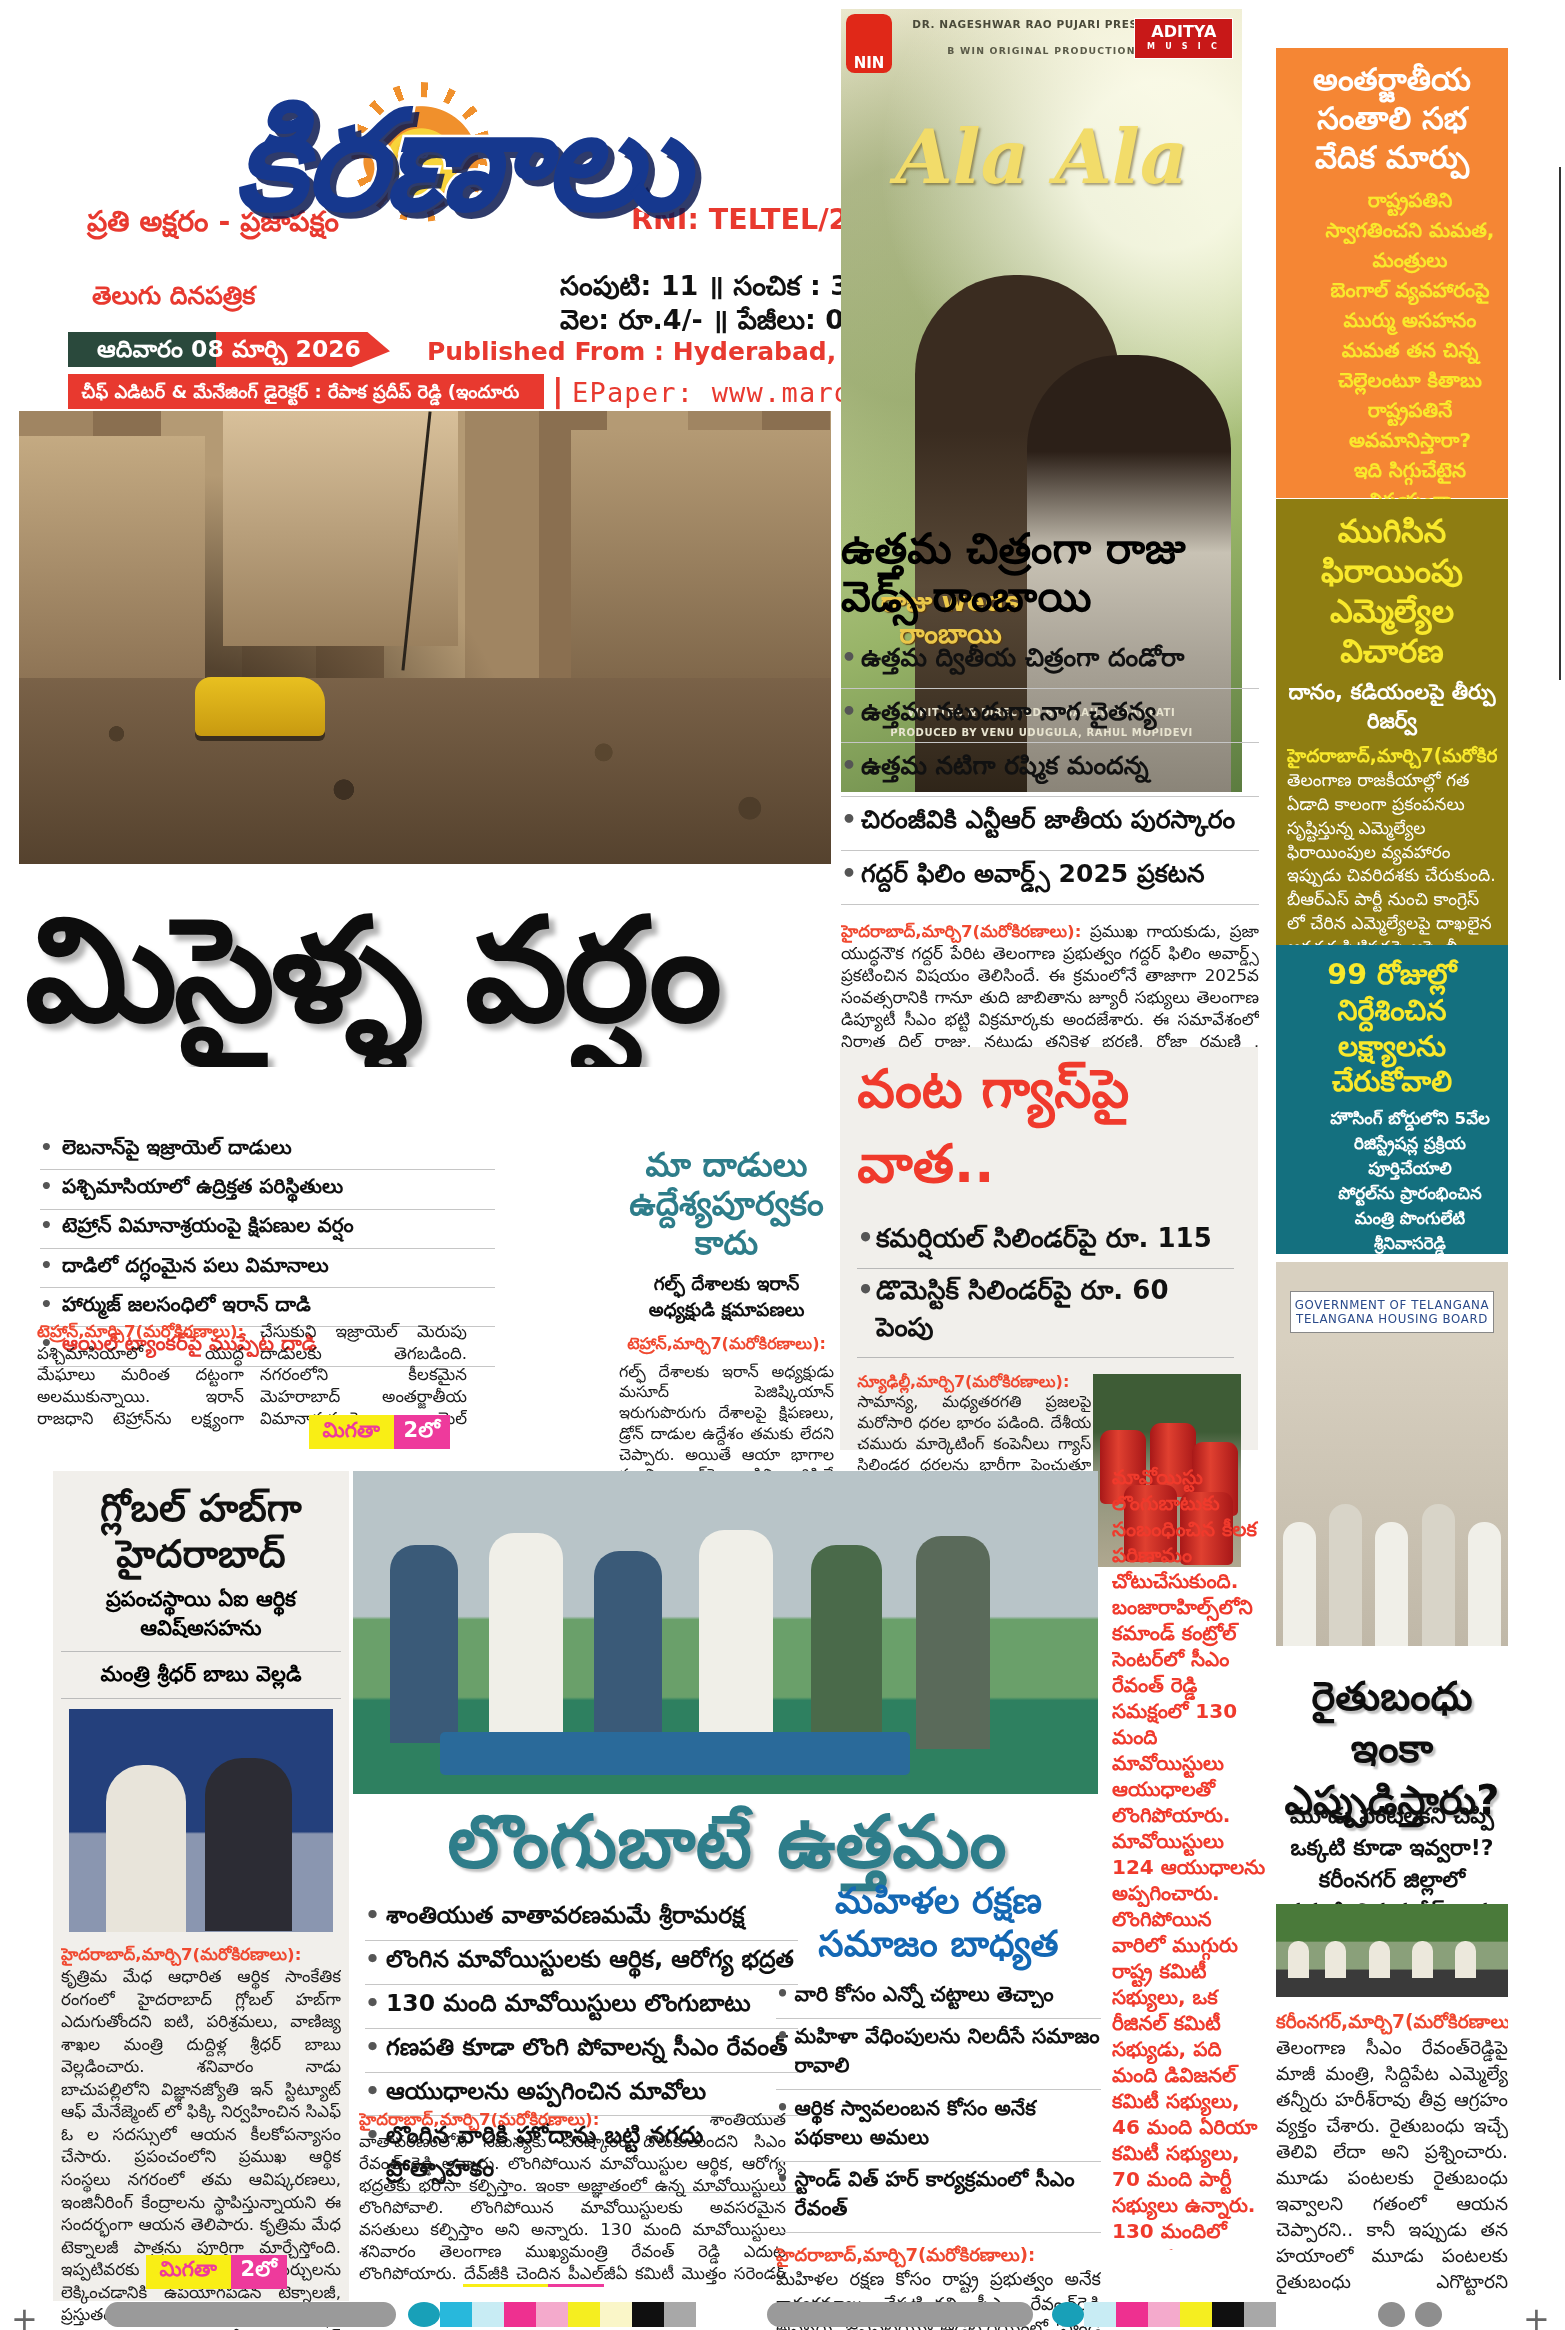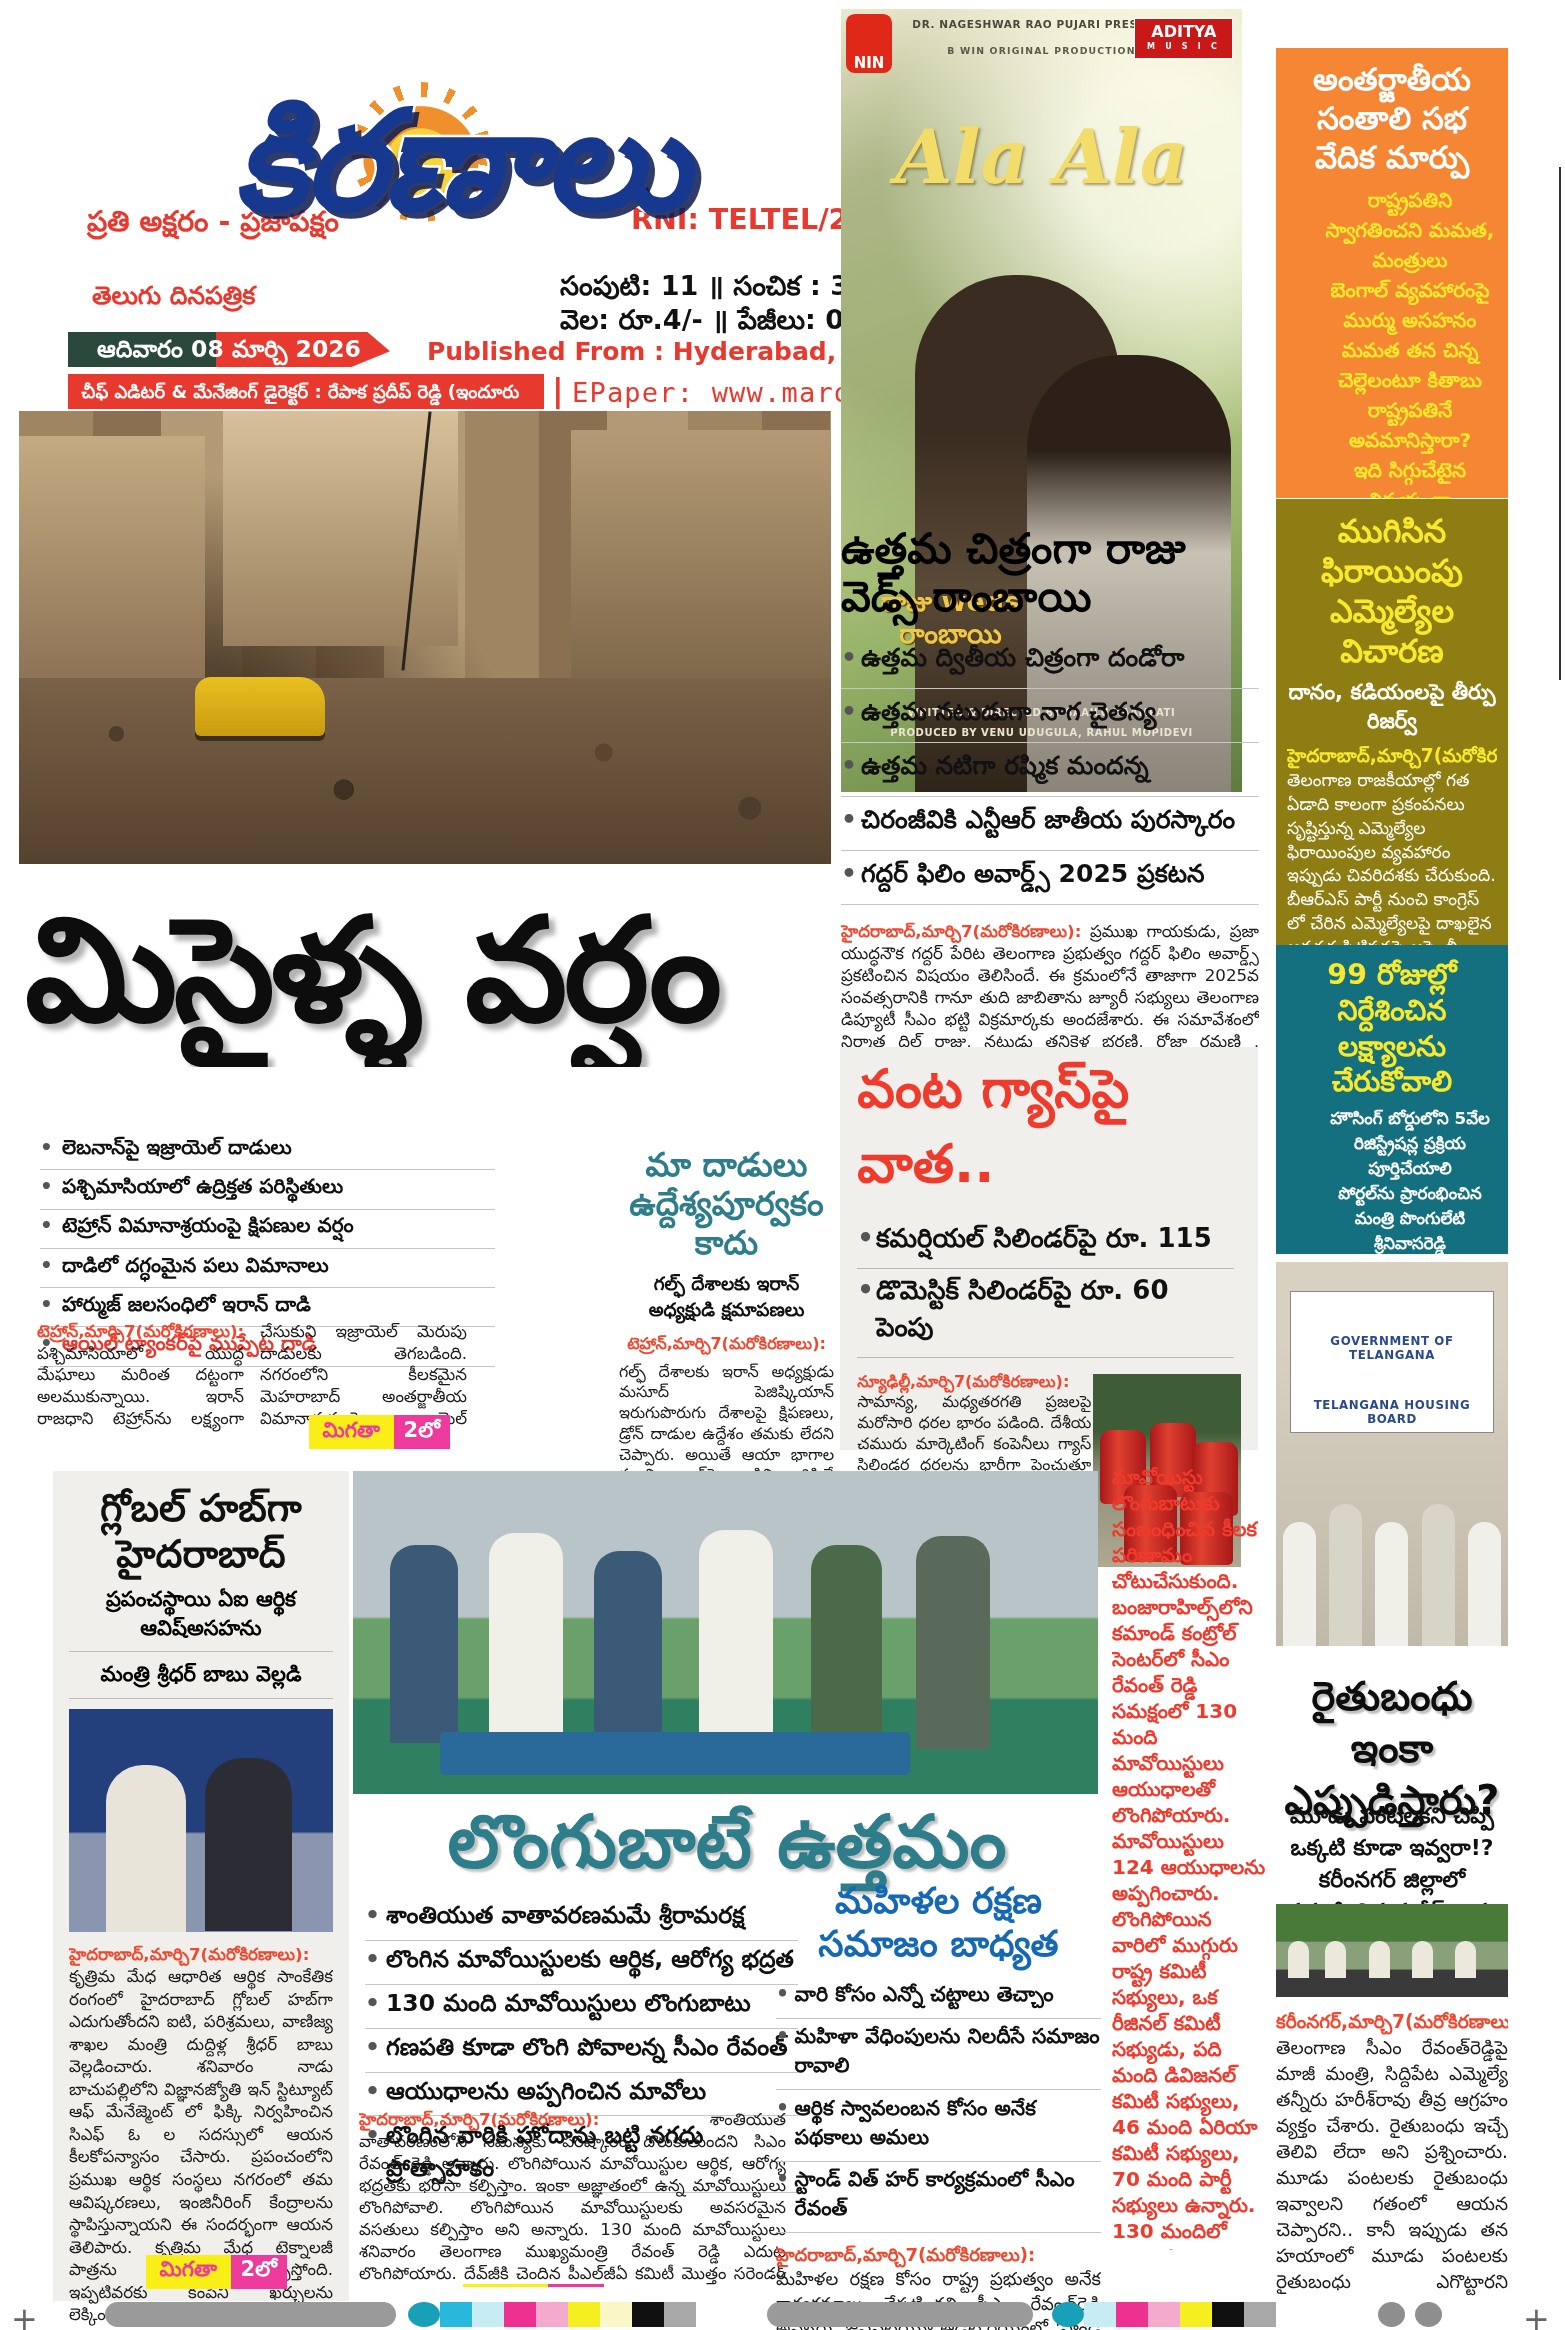--- a/index.html
+++ b/index.html
@@ -124,21 +124,21 @@
   #cyl-photo i:nth-child(4){ left:31px; top:111px; width:53px; height:77px; }
   #cyl-photo i:nth-child(5){ left:87px; top:118px; width:53px; height:73px; }
   #gas-cont { position:absolute; left:99px; bottom:3.7px; }
 
   
   .cont { display:inline-flex; vertical-align:middle; }
   .cont .more { background:#f9ee15; color:#ee3a9c; font-weight:bold; font-size:21px; padding:2.5px 13.6px; }
   .cont .pg { background:#ee3a9c; color:#fff; font-weight:bold; font-size:21px; padding:2.5px 10px; }
 
   
-  #global-box { left:53px; top:1471px; width:296px; height:830px; background:#f1efeb; padding:15px 16px; }
+  #global-box { left:53px; top:1471px; width:296px; height:830px; background:#f1efeb; padding:15px 8px; }
   #global-box .head { color:#111; font-size:38px; line-height:1.2; font-weight:bold; text-align:center; }
   #global-box .sub { font-size:21px; font-weight:bold; text-align:center; margin-top:10px; padding-bottom:6.2px; border-bottom:1.2px solid #bbb; }
   #global-box .sub:last-of-type { border-bottom:none; }
   #hub-photo { width:264px; height:223px; margin:10px auto 0;
        background:linear-gradient(180deg,#24407c 0 55%, #8a96b0 56% 100%); position:relative; overflow:hidden; }
   #hub-photo i { position:absolute; border-radius:37px 37px 0 0; }
   #hub-photo i:nth-child(1){ left:37px; top:56px; width:80px; height:167px; background:#e8e4da; }
   #hub-photo i:nth-child(2){ left:136px; top:49px; width:87px; height:173px; background:#2c2c34; }
   #global-box .btxt { margin-top:11px; font-size:16.7px; line-height:1.35; height:421px; }
   #global-cont { position:absolute; left:93px; bottom:12.4px; }
@@ -189,21 +189,21 @@
   #defection .date { color:#f9e92c; font-weight:bold; font-size:18.6px; }
   #defection .btxt { font-size:17.3px; line-height:1.38; height:266px; overflow:hidden; margin-top:5px; }
   #goals { top:945px; height:309px; background:#14707f; }
   #goals .head { color:#f9e92c; font-size:28.5px; }
   #goals .subs { margin-top:6.2px; color:#fff; font-size:16.7px; }
   #goals .date { color:#f9e92c; font-weight:bold; font-size:16.7px; }
   #goals .btxt { font-size:16px; line-height:1.32; height:111px; overflow:hidden; margin-top:3.7px; }
 
   #govt-photo { left:1276px; top:1262px; width:232px; height:384px; background:linear-gradient(180deg,#d8d0c0 0 20%, #c0b8a8 100%); overflow:hidden; }
   #govt-photo .banner { margin:28.5px auto 0; width:204px; background:#fff; border:1.2px solid #888; padding:6.2px 3.7px; text-align:center; }
-  #govt-photo .banner div { font-size:11.8px; font-weight:bold; color:#2a4a8a; letter-spacing:0.6px;margin-top:36px; }
+  #govt-photo .banner div { font-size:11.8px; font-weight:normal; color:#2a4a8a; letter-spacing:0.6px; }
   #govt-photo .row { position:absolute; bottom:0; left:0; width:100%; height:161px; display:flex; justify-content:space-around; align-items:flex-end; }
   #govt-photo .row i { width:33px; height:124px; border-radius:16px 16px 0 0; background:#f0efe8; }
   #govt-photo .row i:nth-child(even){ background:#d8d4c8; height:142px; }
 
   #rythu-head { left:1276px; top:1670px; width:232px; text-align:center; color:#0d0d0d; font-size:40px; line-height:1.3;
       font-weight:bold; text-shadow:2.5px 2.5px 1.9px rgba(0,0,0,0.25); }
   #rythu-subs { left:1276px; top:1800px; width:232px; text-align:center; font-size:22px; font-weight:bold; color:#111; line-height:1.45; }
   #rythu-photo { left:1276px; top:1904px; width:232px; height:93px; overflow:hidden;
       background:linear-gradient(180deg,#4a7a3a 0 40%, #8aa07a 41% 70%, #3a3a3a 71% 100%); }
   #rythu-photo i { position:absolute; width:21px; height:37px; border-radius:10px 10px 0 0; background:#ece8dc; top:37px; }

